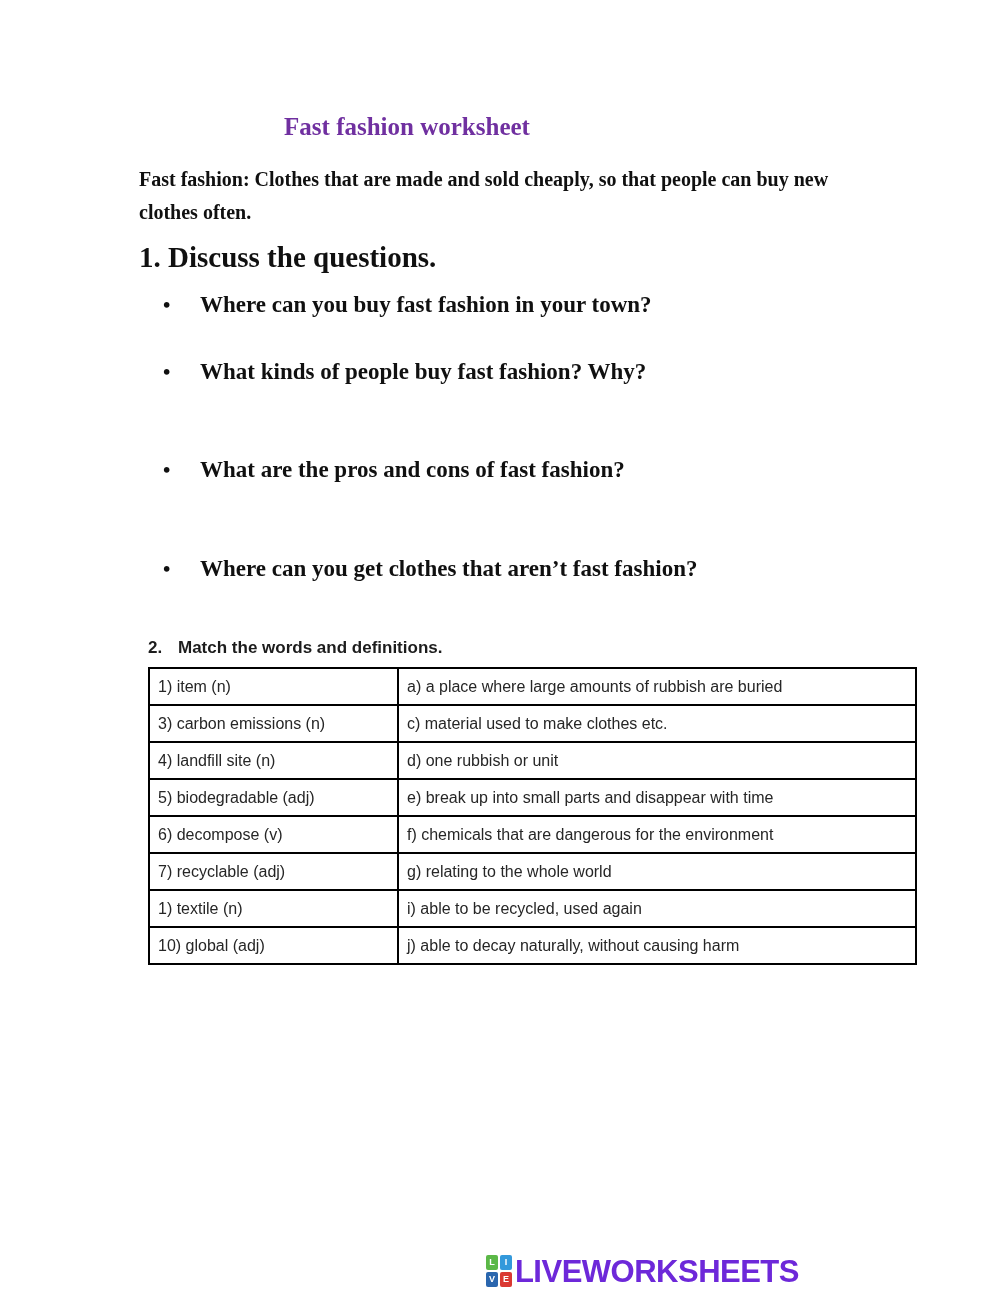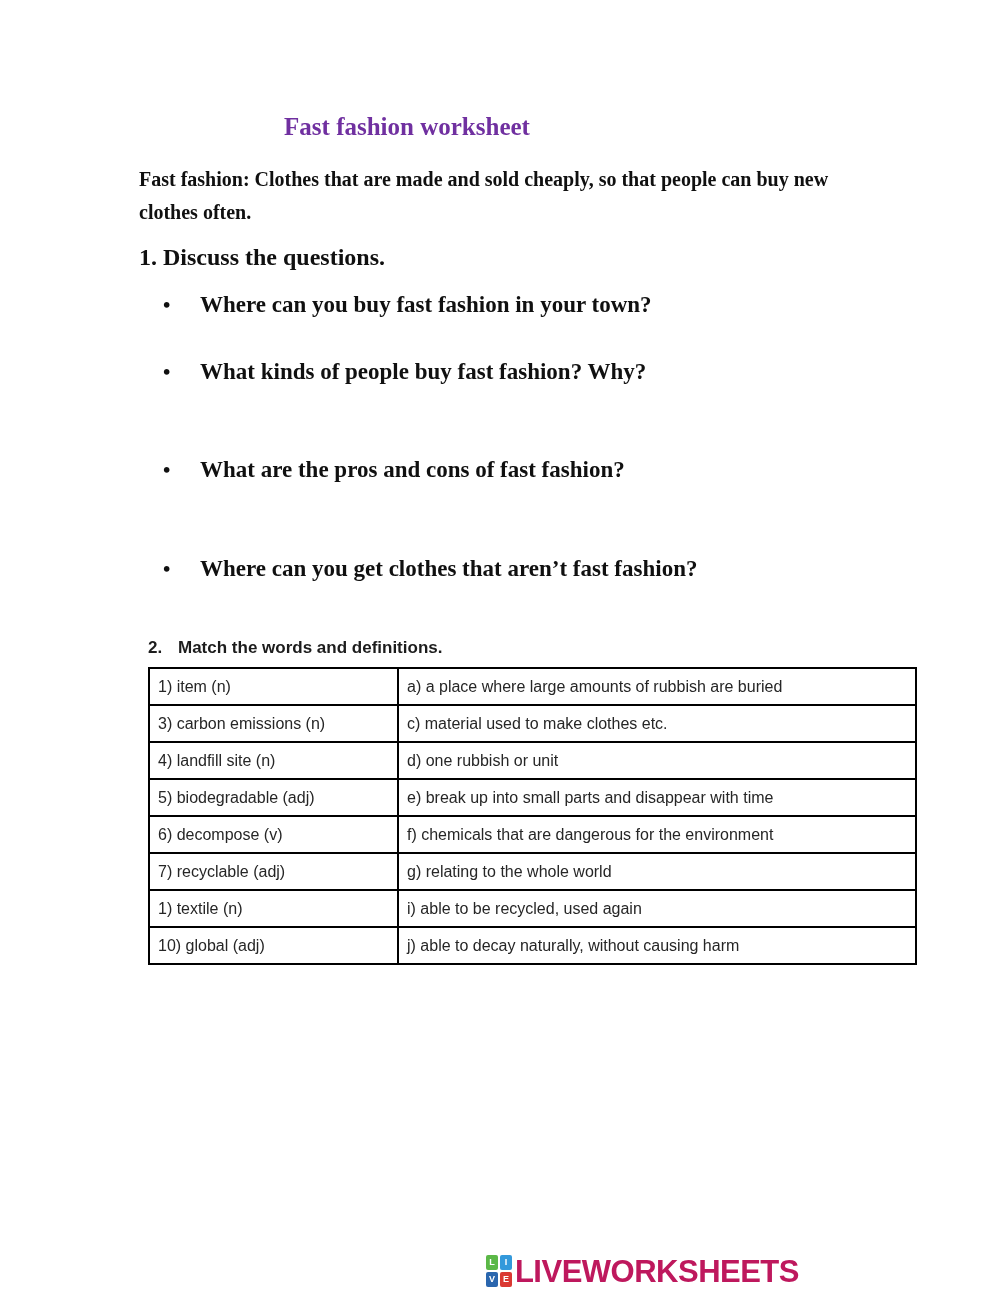--- a/index.html
+++ b/index.html
@@ -26,21 +26,21 @@
     margin: 21px 0 0 139px;
     width: 700px;
     font-weight: bold;
     font-size: 20px;
     line-height: 33px;
     color: #101010;
   }
   .sec1-heading {
     margin: 14px 0 0 139px;
     font-weight: bold;
-    font-size: 24px;
+    font-size: 29px;
     line-height: 28px;
     color: #101010;
   }
   .questions { list-style: none; margin: 0; padding: 0; }
   .questions li {
     display: flex;
     align-items: baseline;
     margin-left: 163px;
     font-weight: bold;
     font-size: 23px;
@@ -193,16 +193,16 @@
     </tbody>
   </table>
 
   <div class="footer-logo">
     <div class="logo-tiles">
       <span class="tile" style="background-color: rgb(91, 184, 71);">L</span>
       <span class="tile" style="background-color: rgb(51, 153, 219);">I</span>
       <span class="tile" style="background-color: rgb(42, 102, 174);">V</span>
       <span class="tile" style="background-color: rgb(218, 56, 50);">E</span>
     </div>
-    <span class="logo-text" style="color: #be185d;">LIVEWORKSHEETS</span>
+    <span class="logo-text" style="color: #6d28d9;">LIVEWORKSHEETS</span>
   </div>
 
 </div>
 
 </body></html>

